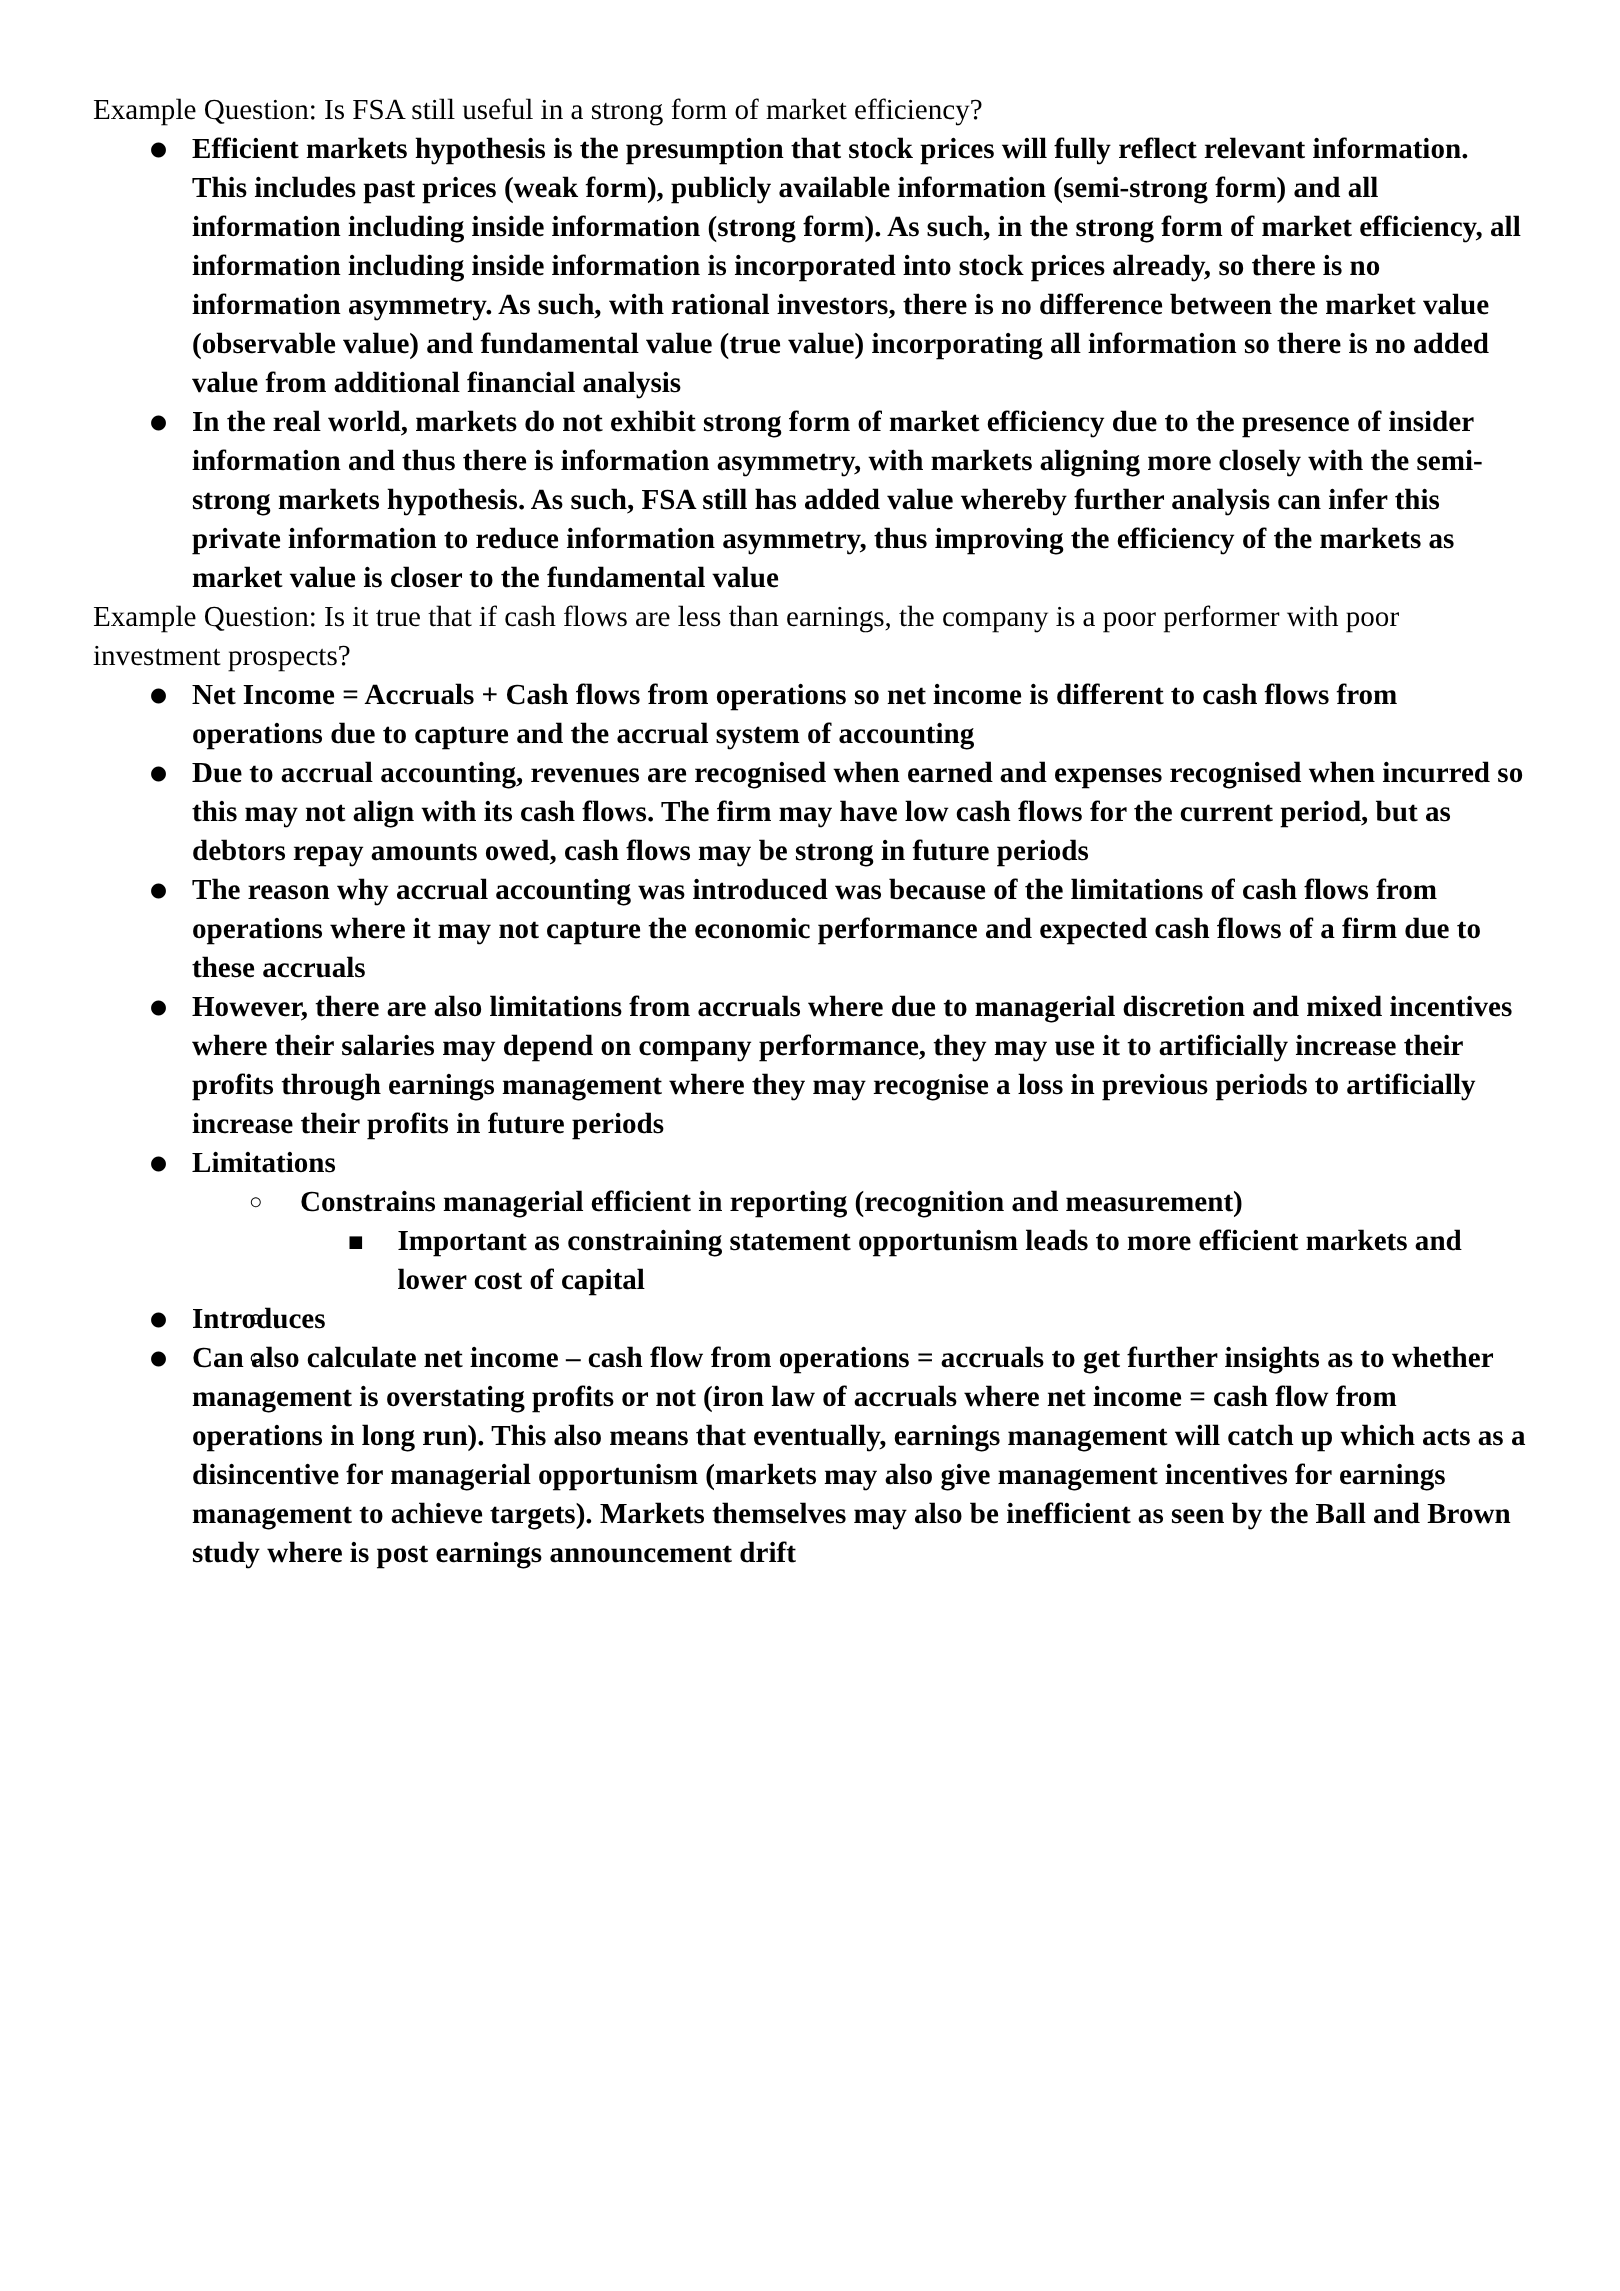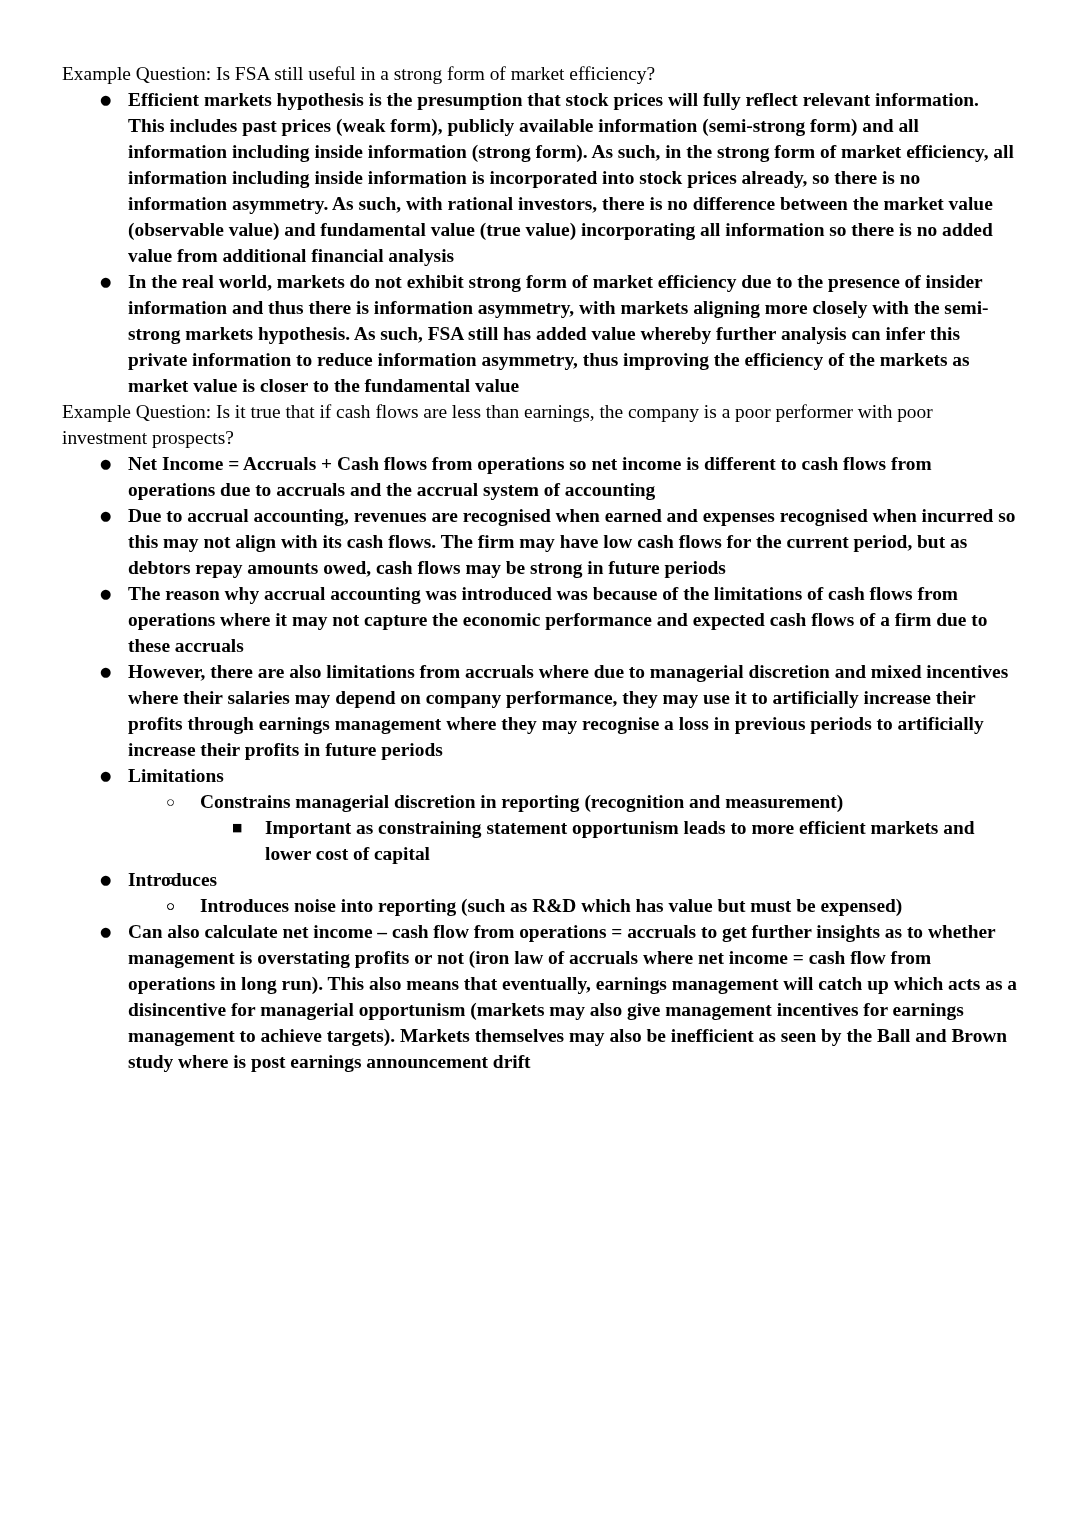--- a/index.html
+++ b/index.html
@@ -117,62 +117,61 @@
         <span class="bullet b-disc">●</span>
         <span class="text">Efficient markets hypothesis is the presumption that stock prices will fully reflect relevant information. This includes past prices (weak form), publicly available information (semi-strong form) and all information including inside information (strong form). As such, in the strong form of market efficiency, all information including inside information is incorporated into stock prices already, so there is no information asymmetry. As such, with rational investors, there is no difference between the market value (observable value) and fundamental value (true value) incorporating all information so there is no added value from additional financial analysis</span>
       </div>
       <div class="lvl1">
         <span class="bullet b-disc">●</span>
         <span class="text">In the real world, markets do not exhibit strong form of market efficiency due to the presence of insider information and thus there is information asymmetry, with markets aligning more closely with the semi-strong markets hypothesis. As such, FSA still has added value whereby further analysis can infer this private information to reduce information asymmetry, thus improving the efficiency of the markets as market value is closer to the fundamental value</span>
       </div>
       <div class="para">Example Question: Is it true that if cash flows are less than earnings, the company is a poor performer with poor investment prospects?</div>
       <div class="lvl1">
         <span class="bullet b-disc">●</span>
-        <span class="text">Net Income = Accruals + Cash flows from operations so net income is different to cash flows from operations due to accruals and the accrual system of accounting</span>
+        <span class="text">Net Income = Accruals + Cash flows from operations so net income is different to cash flows from operations due to capture and the accrual system of accounting</span>
       </div>
       <div class="lvl1">
         <span class="bullet b-disc">●</span>
         <span class="text">Due to accrual accounting, revenues are recognised when earned and expenses recognised when incurred so this may not align with its cash flows. The firm may have low cash flows for the current period, but as debtors repay amounts owed, cash flows may be strong in future periods</span>
       </div>
       <div class="lvl1">
         <span class="bullet b-disc">●</span>
         <span class="text">The reason why accrual accounting was introduced was because of the limitations of cash flows from operations where it may not capture the economic performance and expected cash flows of a firm due to these accruals</span>
       </div>
       <div class="lvl1">
         <span class="bullet b-disc">●</span>
         <span class="text">However, there are also limitations from accruals where due to managerial discretion and mixed incentives where their salaries may depend on company performance, they may use it to artificially increase their profits through earnings management where they may recognise a loss in previous periods to artificially increase their profits in future periods</span>
       </div>
       <div class="lvl1">
         <span class="bullet b-disc">●</span>
         <span class="text">Limitations</span>
       </div>
       <div class="lvl2">
         <span class="bullet b-circle">○</span>
-        <span class="text">Constrains managerial discretion in reporting (recognition and measurement)</span>
+        <span class="text">Constrains managerial efficient in reporting (recognition and measurement)</span>
       </div>
       <div class="lvl3">
         <span class="bullet b-square">■</span>
         <span class="text">Important as constraining statement opportunism leads to more efficient markets and lower cost of capital</span>
       </div>
       <div class="lvl2">
         <span class="bullet b-circle">○</span>
       </div>
       <div class="lvl2">
         <span class="bullet b-circle">○</span>
       </div>
       <div class="lvl1">
         <span class="bullet b-disc">●</span>
         <span class="text">Introduces</span>
       </div>
       <div class="lvl2">
         <span class="bullet b-circle">○</span>
       </div>
       <div class="lvl2">
         <span class="bullet b-circle">○</span>
-        <span class="text">Introduces noise into reporting (such as R&amp;D which has value but must be expensed)</span>
       </div>
       <div class="lvl1">
         <span class="bullet b-disc">●</span>
         <span class="text">Can also calculate net income – cash flow from operations = accruals to get further insights as to whether management is overstating profits or not (iron law of accruals where net income = cash flow from operations in long run). This also means that eventually, earnings management will catch up which acts as a disincentive for managerial opportunism (markets may also give management incentives for earnings management to achieve targets). Markets themselves may also be inefficient as seen by the Ball and Brown study where is post earnings announcement drift</span>
       </div>
     </div>
 
   <div class="page-number">8</div>
 
 </div>

